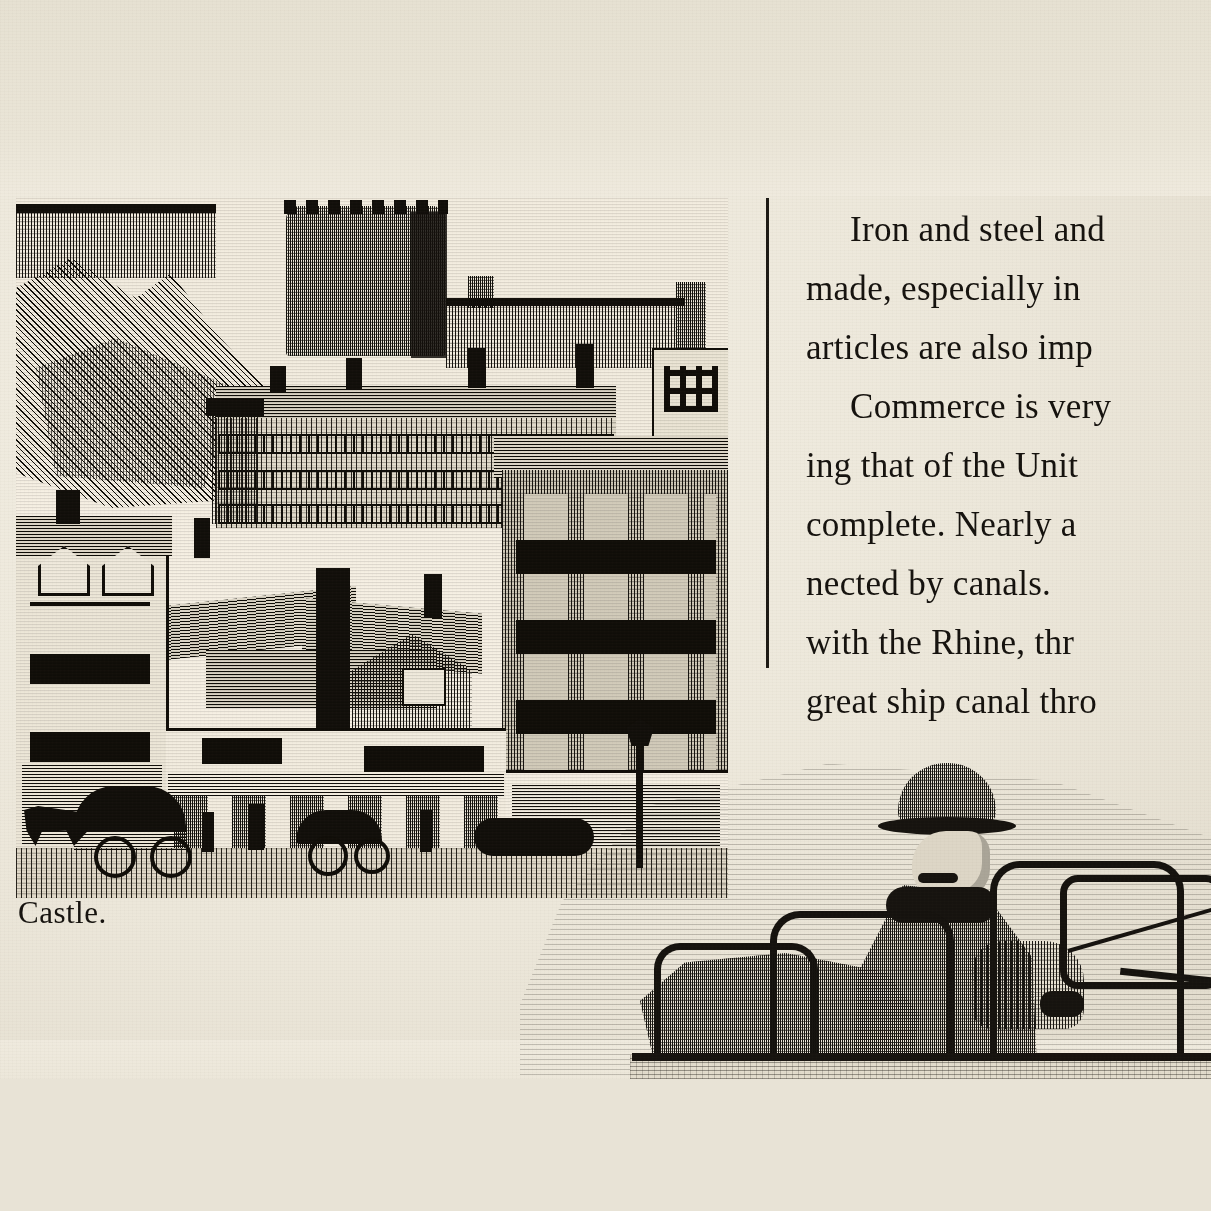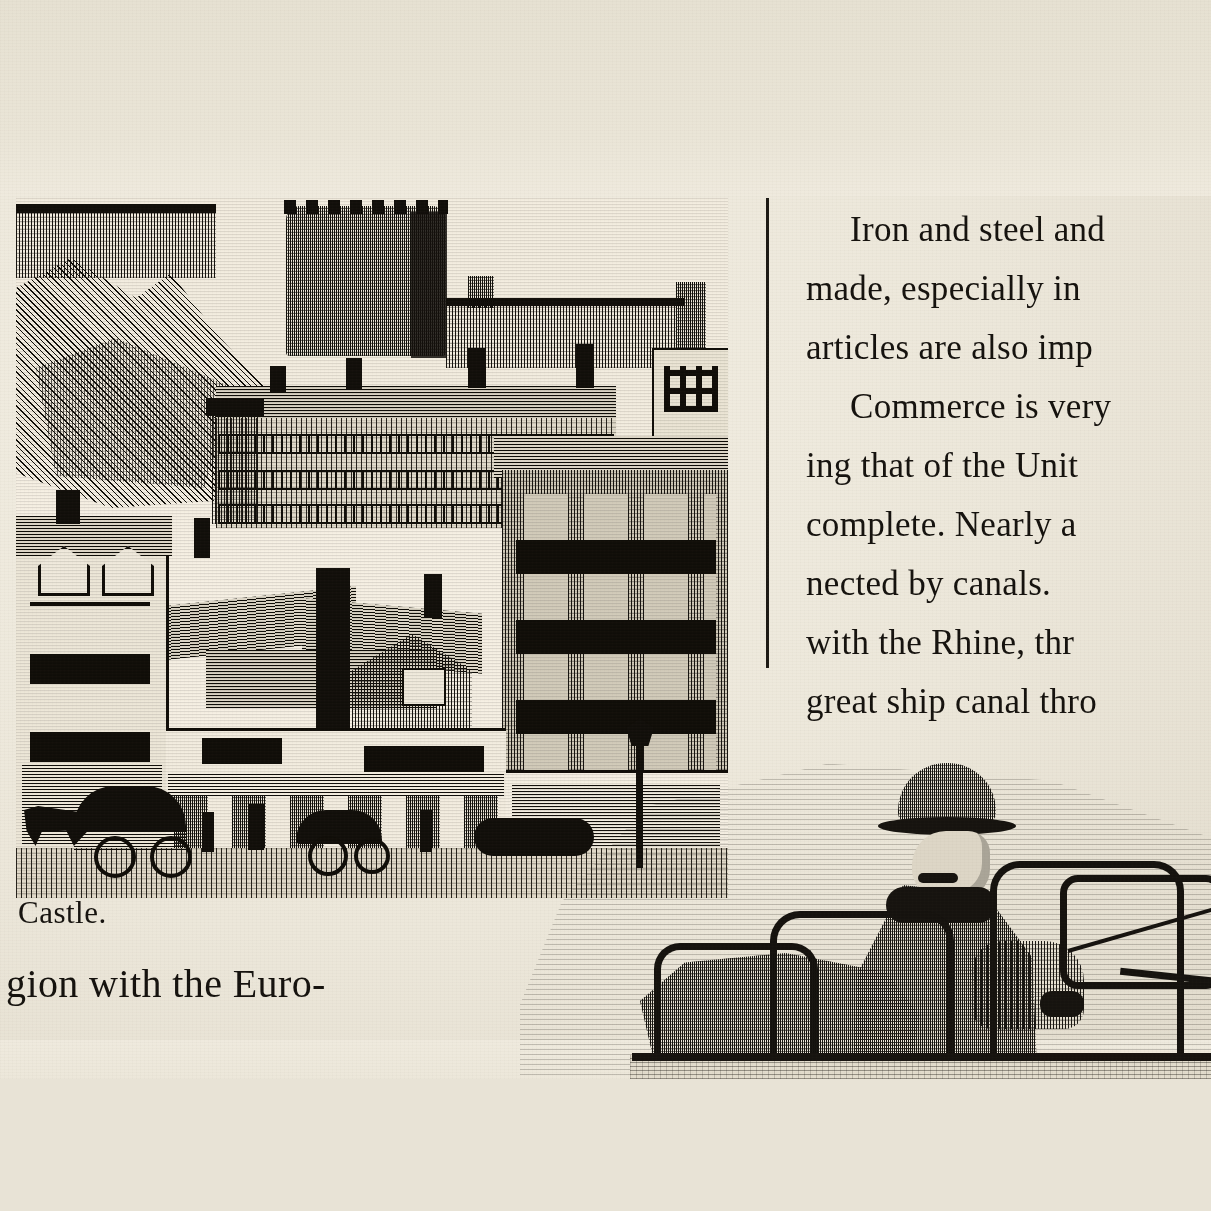--- a/index.html
+++ b/index.html
@@ -277,21 +277,20 @@
     <span class="ln indent">Commerce is very</span>
     <span class="ln">ing that of the Unit</span>
     <span class="ln">complete.   Nearly a</span>
     <span class="ln">nected  by canals.</span>
     <span class="ln">with  the  Rhine, thr</span>
     <span class="ln">great ship canal thro</span>
   </div>
 
   <div class="caption">Castle.</div>
 
-  <div class="bottom-line">gion with the Euro-</div>
 
   <div class="plate2">
 
     <div class="blk stipple-soft" style="left:0px; top:20px; width:700px; height:430px;
                 clip-path: polygon(6% 34%, 18% 12%, 44% 2%, 76% 6%, 100% 20%, 100% 100%, 0% 100%, 0% 58%);
                 opacity:.85;"></div>
 
     <div class="blk hatch-d" style="left:378px; top:28px; width:98px; height:60px; border-radius:48px 48px 10px 10px;"></div>
     <div class="blk solid" style="left:358px; top:82px; width:138px; height:18px; border-radius:50%;"></div>
 

